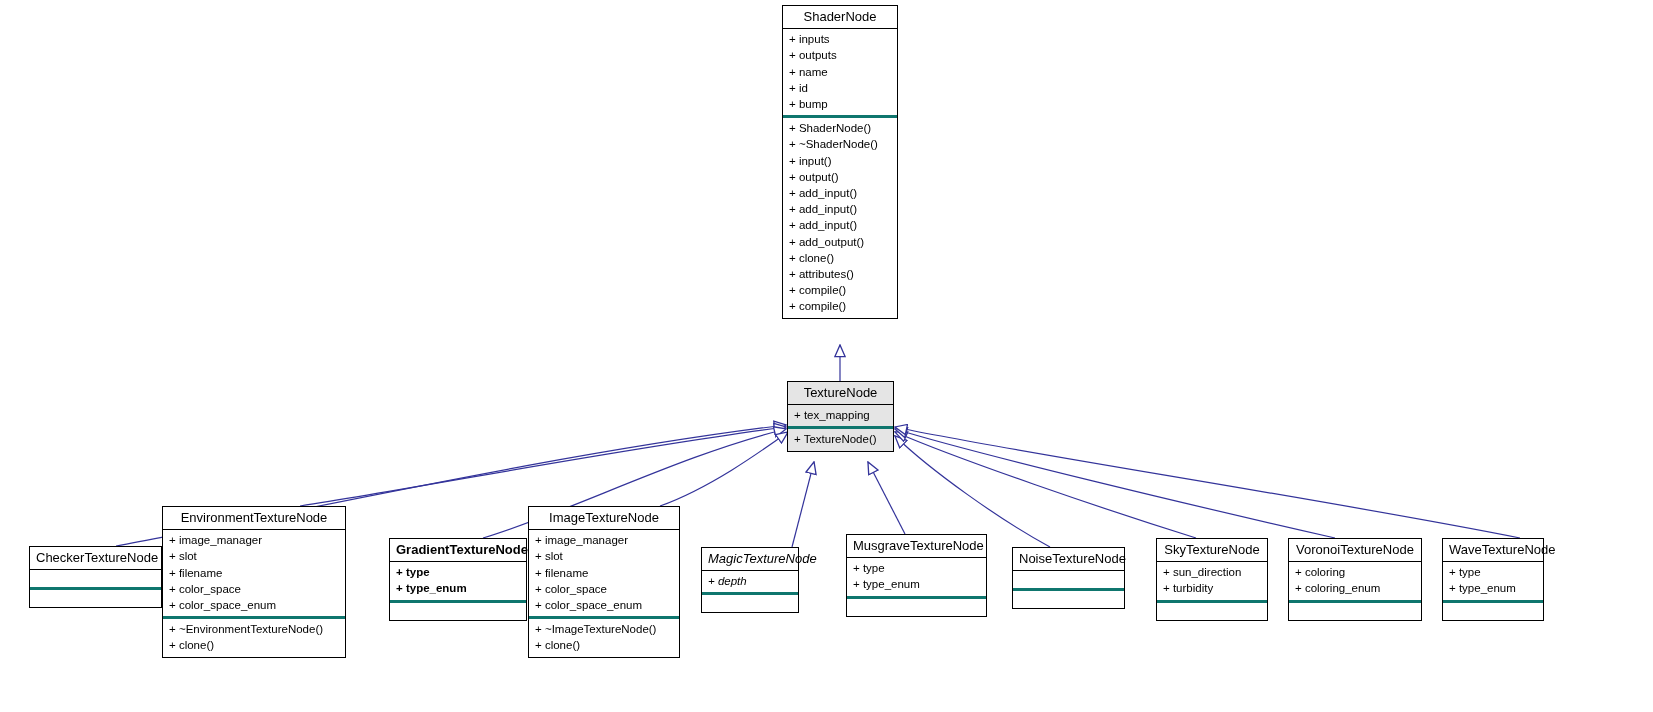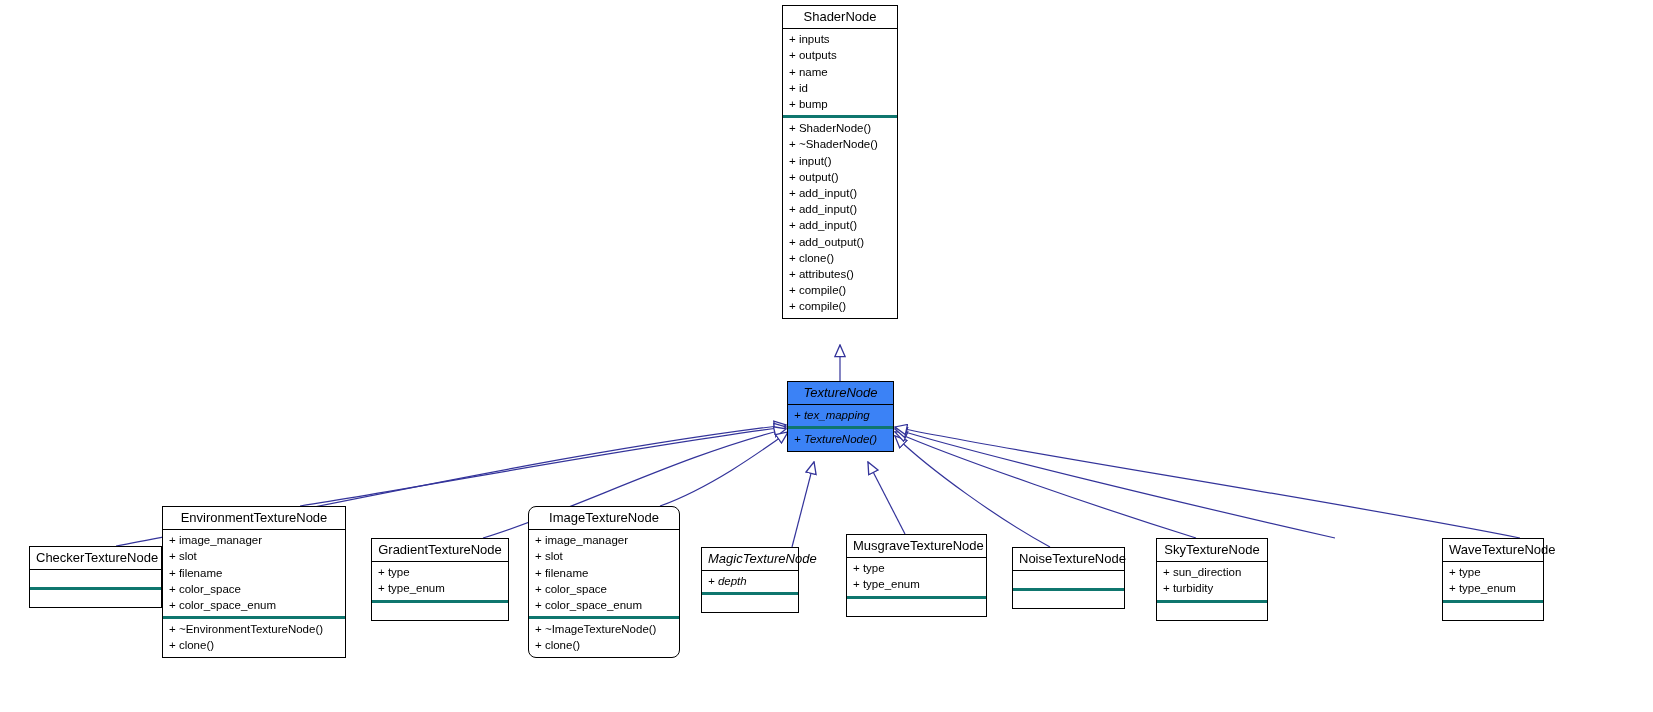--- a/index.html
+++ b/index.html
@@ -29,22 +29,21 @@
   .uml-class {
     position: absolute;
     box-sizing: border-box;
     border: 1px solid #000000;
     background: #ffffff;
     font-size: 11.5px;
     line-height: 16.2px;
     color: #000000;
   }
   .uml-class.highlight {
-    background: #3b82f6;
-    font-style: italic;
+    background: #e5e5e5;
   }
   .cls-title {
     text-align: center;
     padding: 3px 6px 3px 6px;
     border-bottom: 1px solid #000000;
     white-space: nowrap;
     font-size: 13px;
   }
   .cls-section {
     padding: 2px 5px 3px 5px;
@@ -153,30 +152,30 @@
       <div class="cls-row">+ filename</div>
       <div class="cls-row">+ color_space</div>
       <div class="cls-row">+ color_space_enum</div>
     </div>
     <div class="cls-section">
       <div class="cls-row">+ ~EnvironmentTextureNode()</div>
       <div class="cls-row">+ clone()</div>
     </div>
   </div>
 
-  <div class="uml-class" style="left:371px; top:538px; width:138px;">
+  <div class="uml-class" style="left:389px; top:538px; width:138px;font-weight:bold;">
     <div class="cls-title">GradientTextureNode</div>
     <div class="cls-section">
       <div class="cls-row">+ type</div>
       <div class="cls-row">+ type_enum</div>
     </div>
     <div class="cls-section empty"></div>
   </div>
 
-  <div class="uml-class" style="left:528px; top:506px; width:152px;border-radius:8px;">
+  <div class="uml-class" style="left:528px; top:506px; width:152px;">
     <div class="cls-title">ImageTextureNode</div>
     <div class="cls-section">
       <div class="cls-row">+ image_manager</div>
       <div class="cls-row">+ slot</div>
       <div class="cls-row">+ filename</div>
       <div class="cls-row">+ color_space</div>
       <div class="cls-row">+ color_space_enum</div>
     </div>
     <div class="cls-section">
       <div class="cls-row">+ ~ImageTextureNode()</div>
@@ -209,20 +208,28 @@
 
   <div class="uml-class" style="left:1156px; top:538px; width:112px;">
     <div class="cls-title">SkyTextureNode</div>
     <div class="cls-section">
       <div class="cls-row">+ sun_direction</div>
       <div class="cls-row">+ turbidity</div>
     </div>
     <div class="cls-section empty"></div>
   </div>
 
+  <div class="uml-class" style="left:1288px; top:538px; width:134px;">
+    <div class="cls-title">VoronoiTextureNode</div>
+    <div class="cls-section">
+      <div class="cls-row">+ coloring</div>
+      <div class="cls-row">+ coloring_enum</div>
+    </div>
+    <div class="cls-section empty"></div>
+  </div>
 
   <div class="uml-class" style="left:1442px; top:538px; width:102px;">
     <div class="cls-title">WaveTextureNode</div>
     <div class="cls-section">
       <div class="cls-row">+ type</div>
       <div class="cls-row">+ type_enum</div>
     </div>
     <div class="cls-section empty"></div>
   </div>
 

